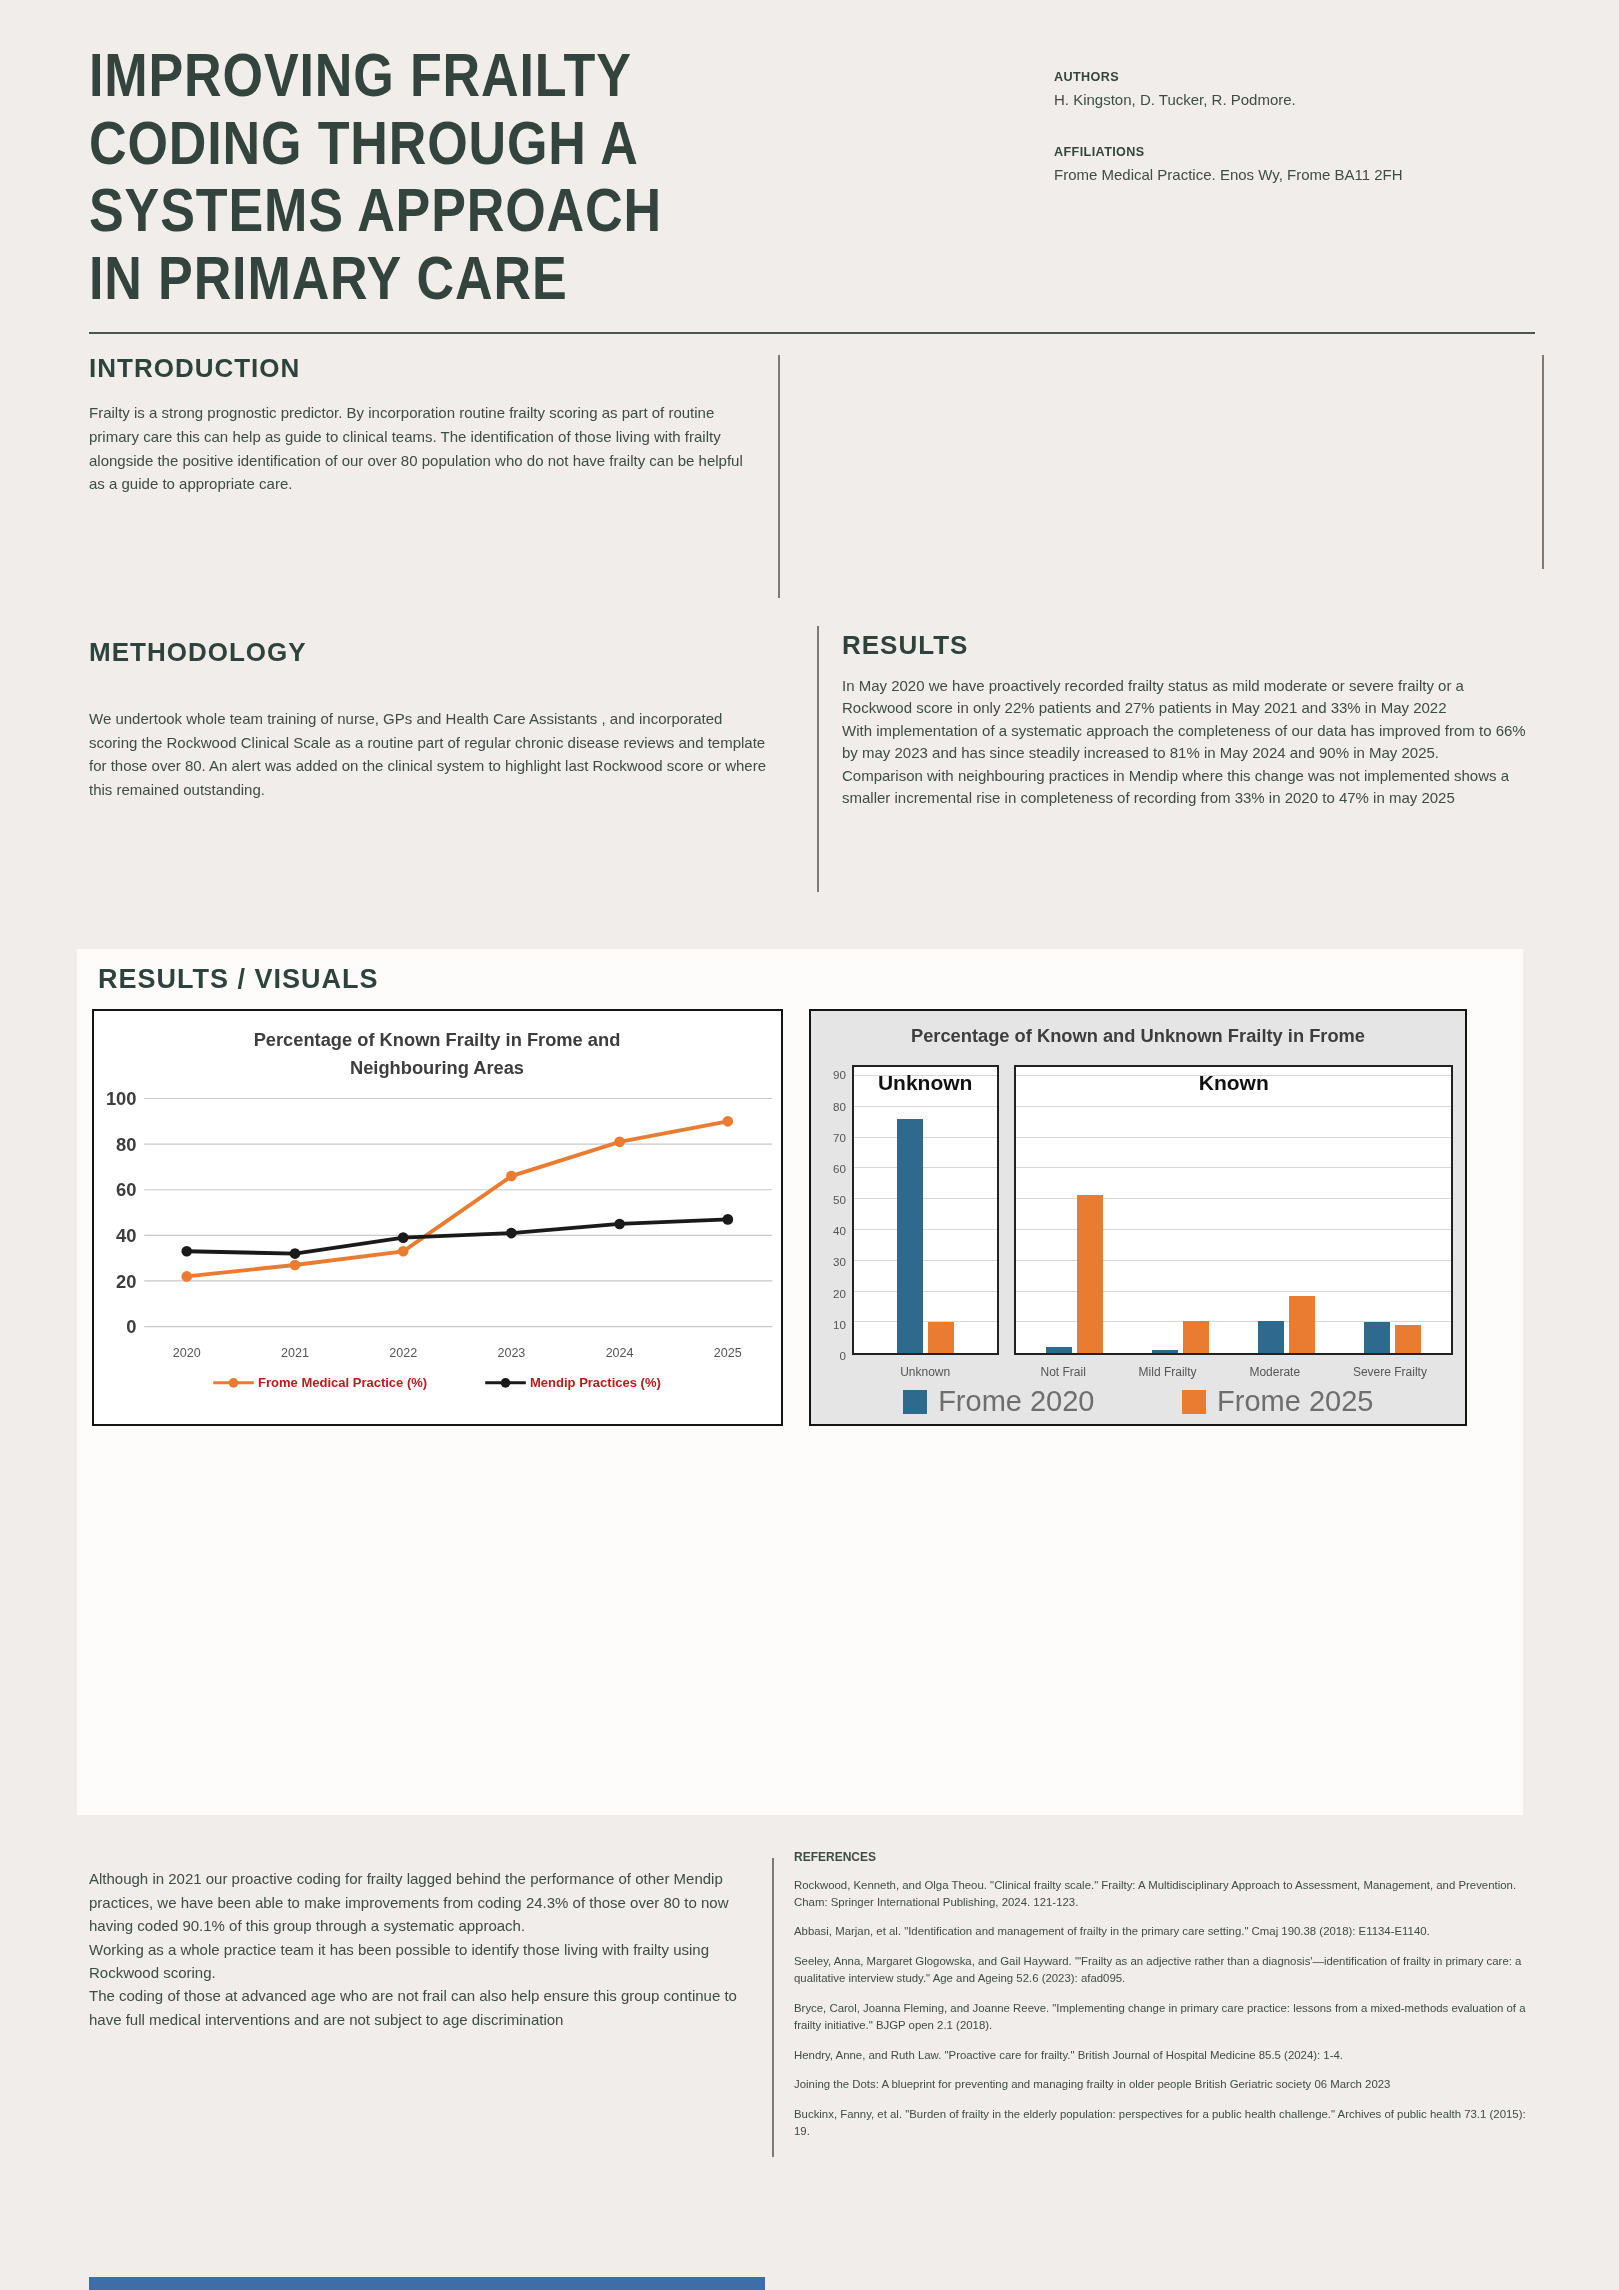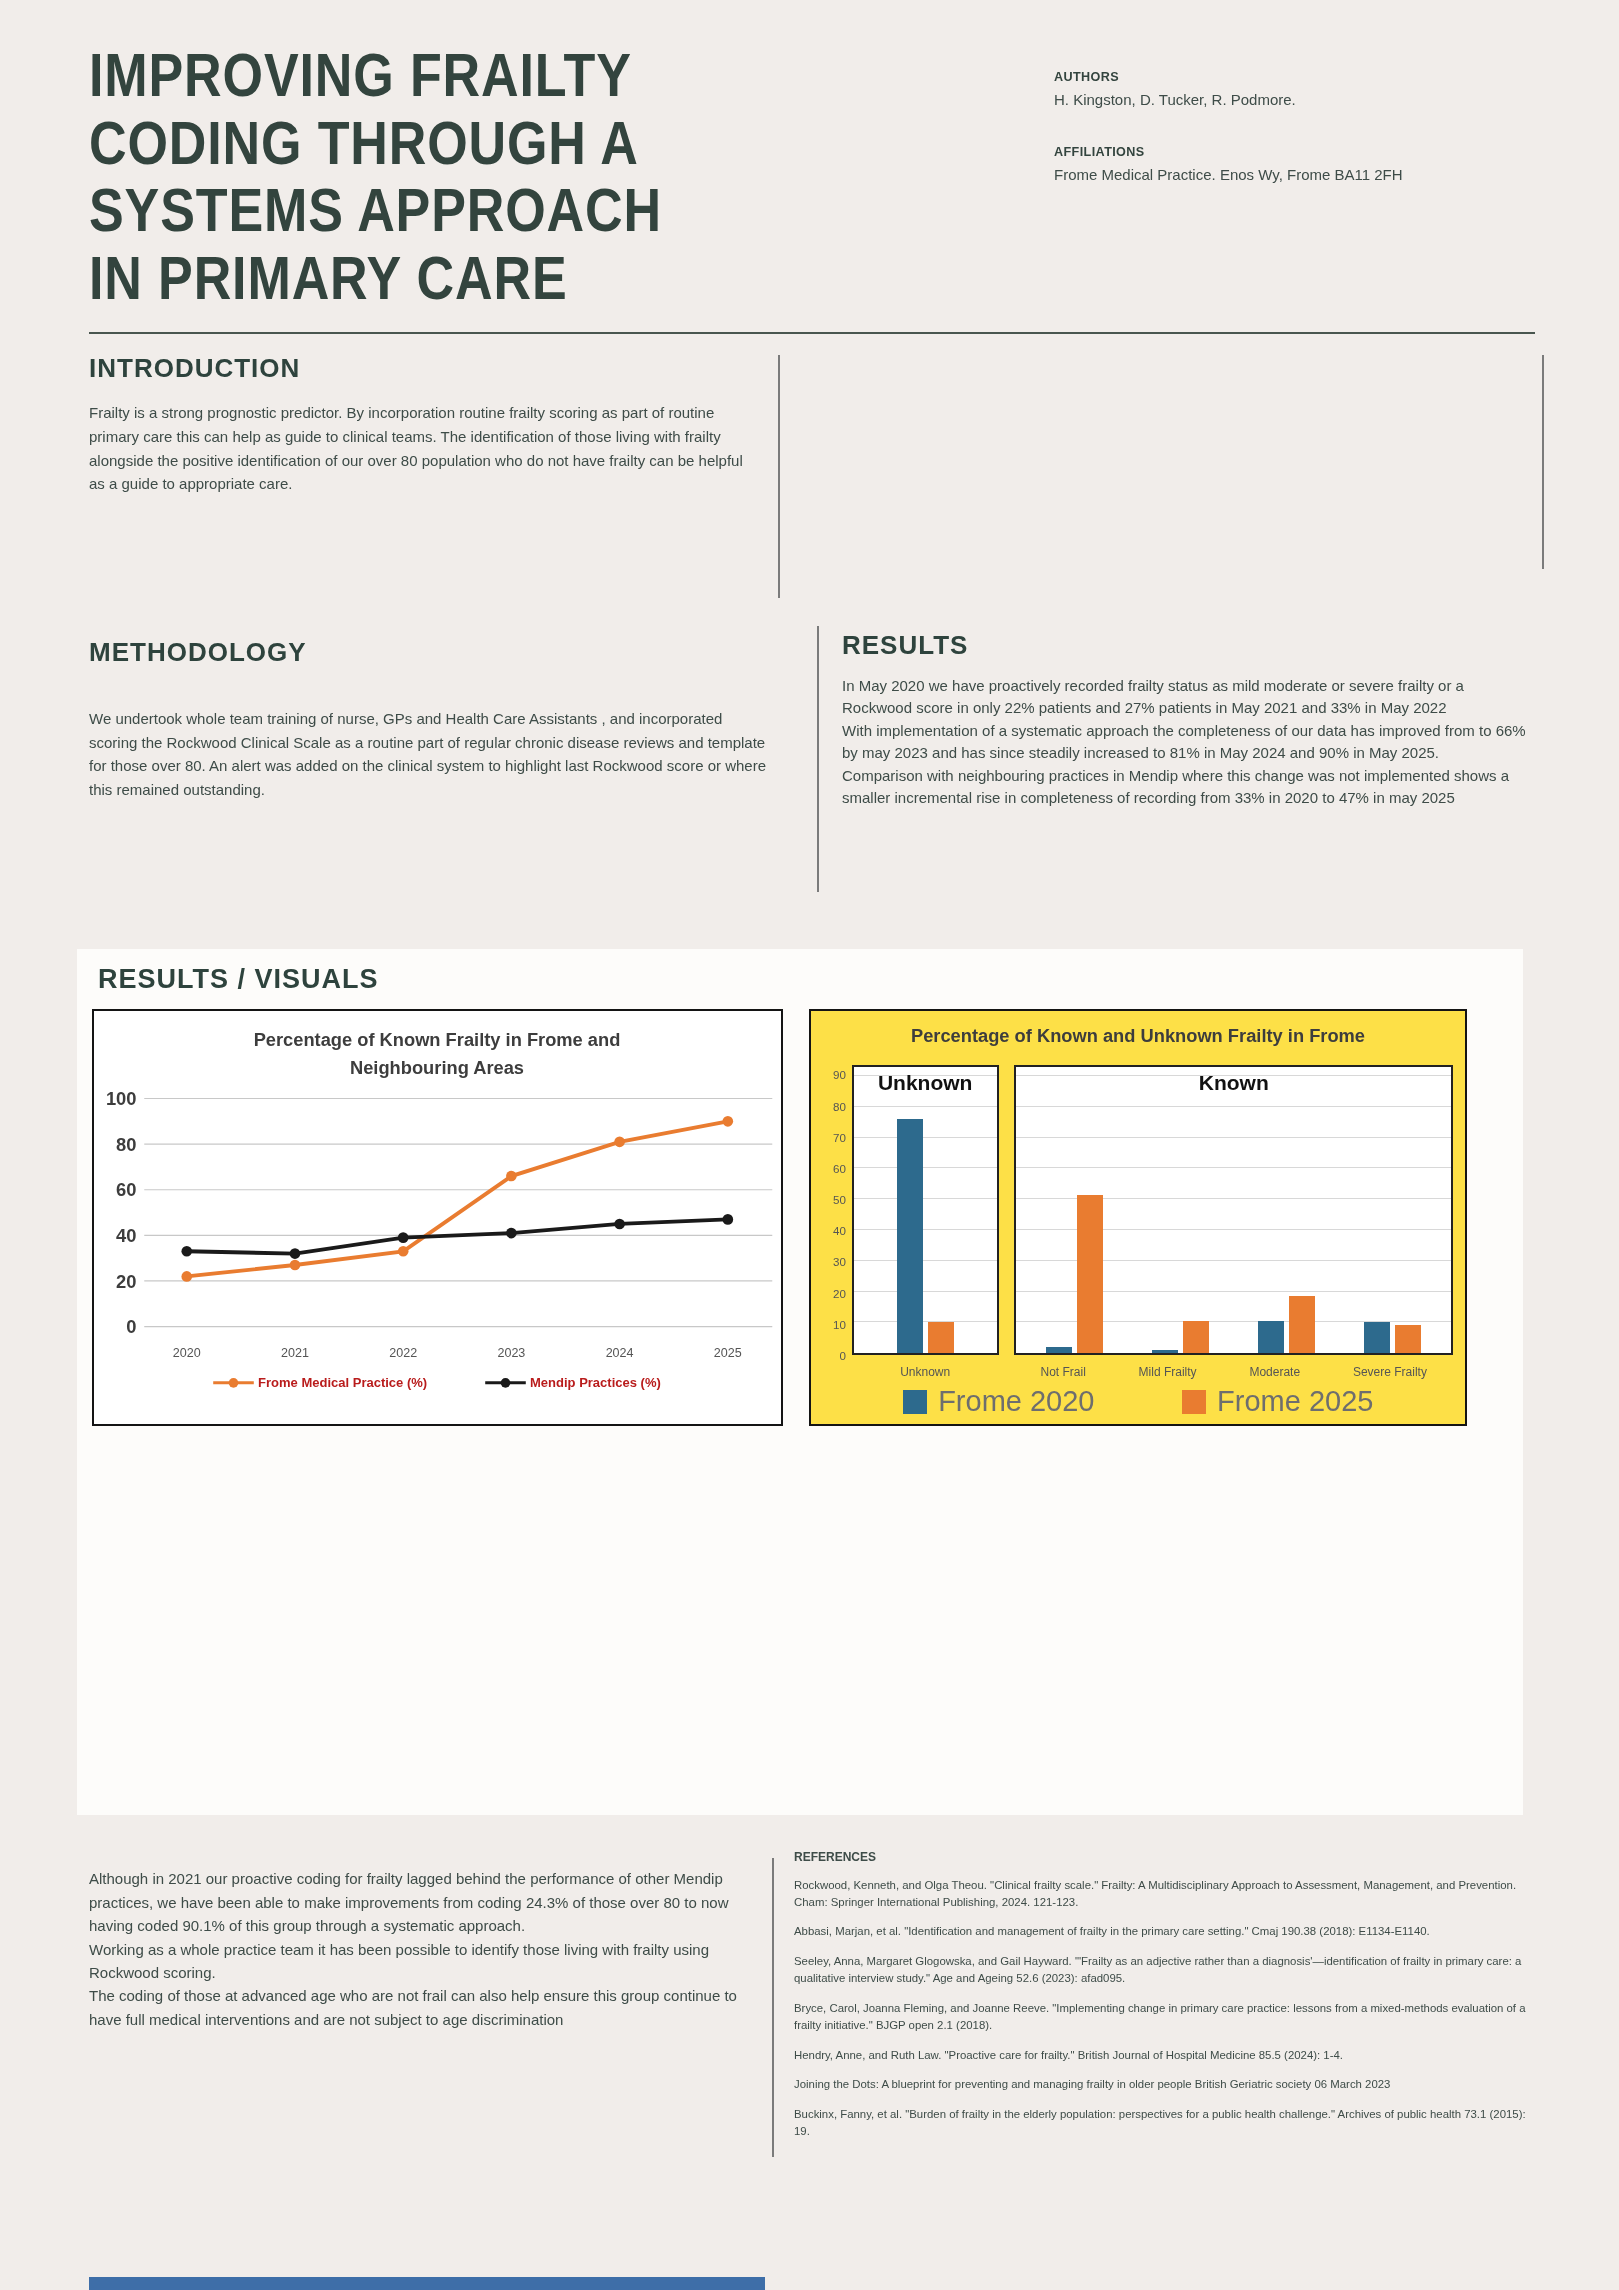--- a/index.html
+++ b/index.html
@@ -55,21 +55,21 @@
     margin: 15.4px auto 1.9px auto; max-width: 425px; text-align: center;
     font-size: 18.3px; font-weight: 700; color: #3d3d3d; line-height: 1.5;
   }
   .lc-svg { display: block; width: 686px; height: 290px; }
   .lc-legend { display: flex; justify-content: center; gap: 58px; margin-top: 1.9px; }
   .lc-leg-item { display: flex; align-items: center; gap: 3.9px; font-size: 13px; font-weight: 600; color: #b91c1c; }
 
   
   .bar-chart-box {
     position: absolute; left: 732px; top: 60px; width: 658px; height: 417px;
-    background: #fde047; border: 2.9px solid #141414;
+    background: #e5e5e5; border: 2.9px solid #141414;
   }
   .bc-title { margin-top: 13.5px; text-align: center; font-size: 18.3px; font-weight: 700; color: #3d3d3d; }
   .bc-grid {
     position: absolute; left: 7.7px; right: 11.6px; top: 54px;
     display: grid; grid-template-columns: 33px 147px 15.4px 1fr;
   }
   .bc-grid.cats { top: 348px; }
   .bar-yaxis { position: relative; height: 290px; }
   .ytick { position: absolute; right: 5.8px; transform: translateY(50%); font-size: 11.6px; color: #555; }
   .bar-panel { position: relative; height: 290px; border: 2.9px solid #222; background: #fff; }

